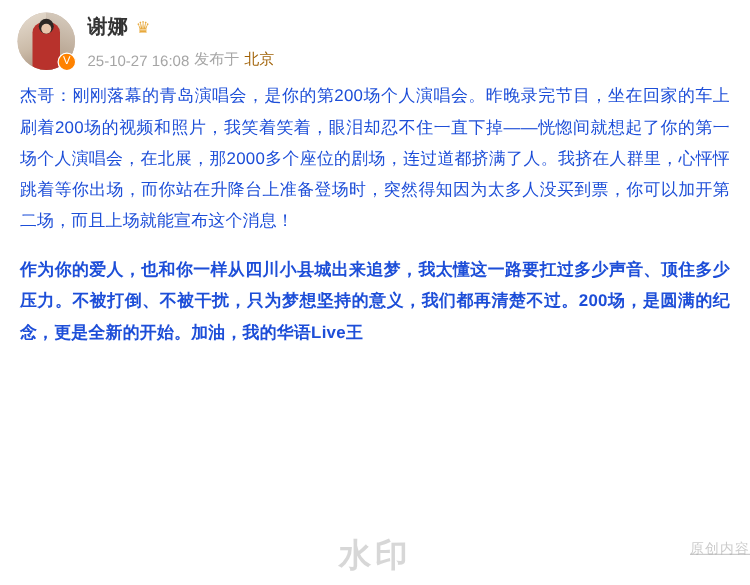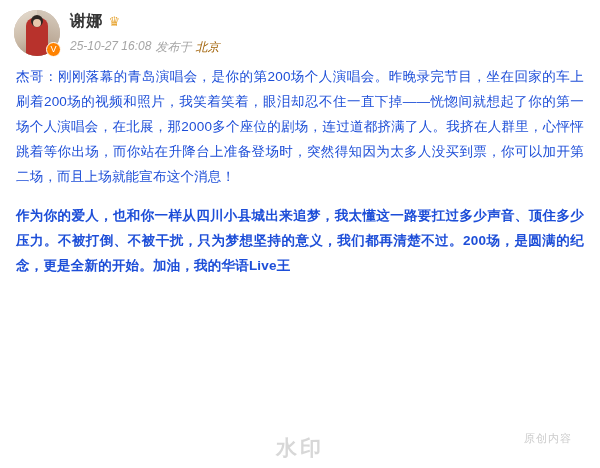--- a/index.html
+++ b/index.html
@@ -122,24 +122,23 @@
   .crown-icon {
     font-size: 13px;
     color: #e8a93c;
     line-height: 1;
   }
   .meta-row {
     margin-top: 7px;
     font-size: 12px;
     color: #a5a5a5;
     display: flex;
-    align-items: flex-start;
+    align-items: flex-end;
     gap: 4px;
     flex-wrap: wrap;
-    font-style: italic;
   }
   .meta-row .location {
     color: #a16207;
   }
   .body-text {
     font-size: 13.5px;
     line-height: 25px;
     color: #1d4ed8;
     letter-spacing: 0.2px;
     text-align: justify;
@@ -151,36 +150,37 @@
   }
   .body-text p:last-child {
     margin-bottom: 0;
     font-weight: bold;
   }
   .watermark-main {
     position: absolute;
     left: 50%;
     bottom: 6px;
     transform: translateX(-50%);
-    font-size: 21px;
+    font-size: 26px;
     color: rgba(150,150,150,0.38);
     font-weight: bold;
     letter-spacing: 3px;
     pointer-events: none;
     white-space: nowrap;
   }
   .watermark-sub {
     position: absolute;
-    right: 28px;
+    right: 0;
     bottom: 22px;
     font-size: 11px;
     color: rgba(160,160,160,0.55);
     letter-spacing: 1px;
     pointer-events: none;
     white-space: nowrap;
+    text-decoration: underline;
   }
   .fade-bottom {
     position: absolute;
     left: 0;
     right: 0;
     bottom: 0;
     height: 26px;
     background: linear-gradient(to bottom, rgba(255,255,255,0) 0%, rgba(255,255,255,0.9) 75%, #fff 100%);
     pointer-events: none;
   }

